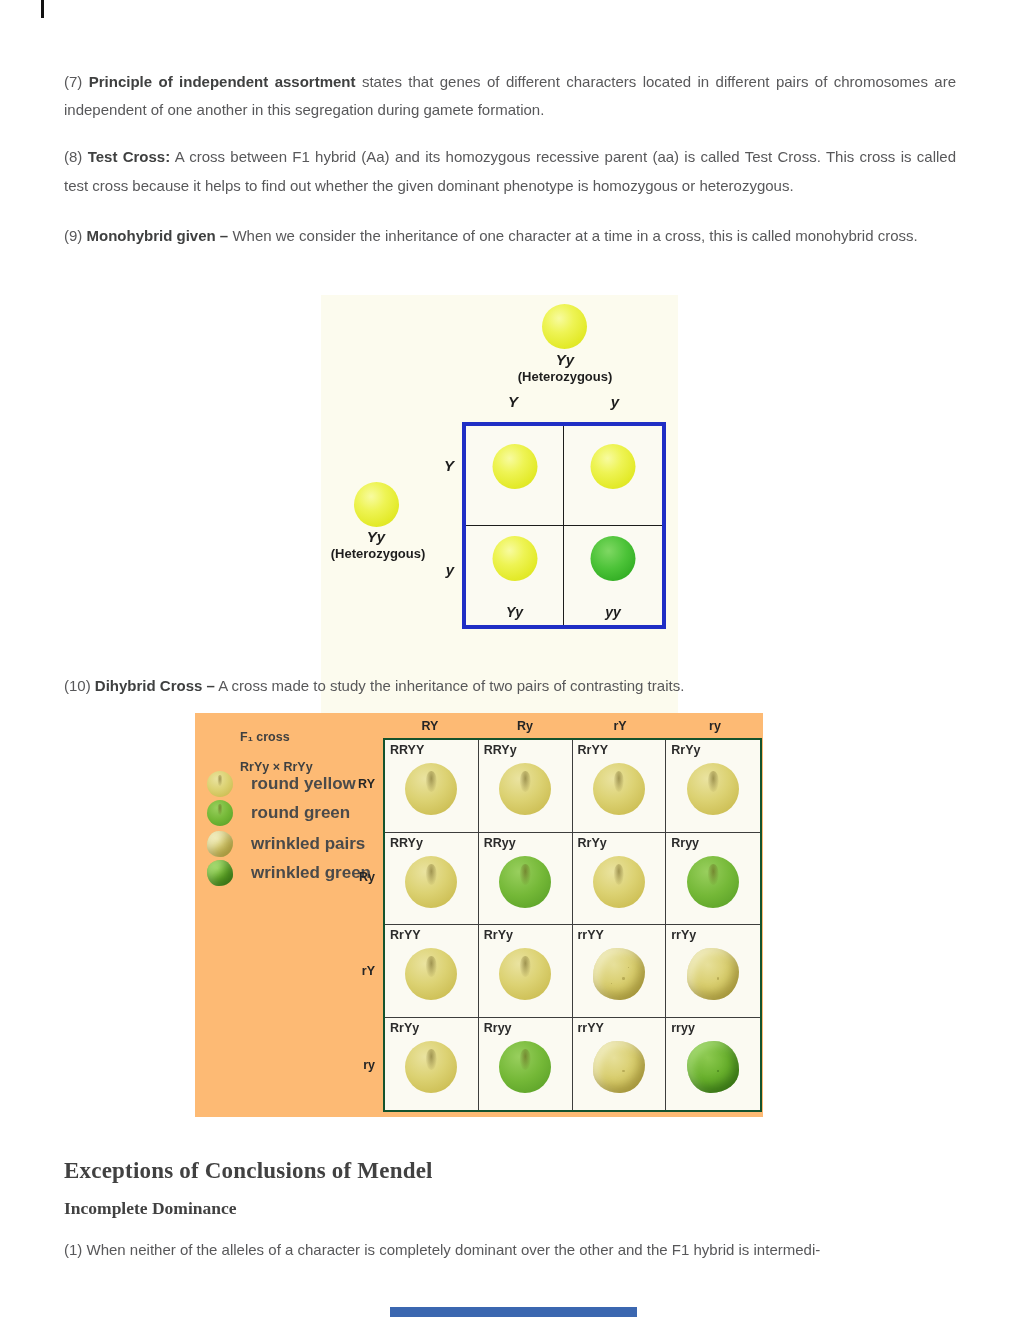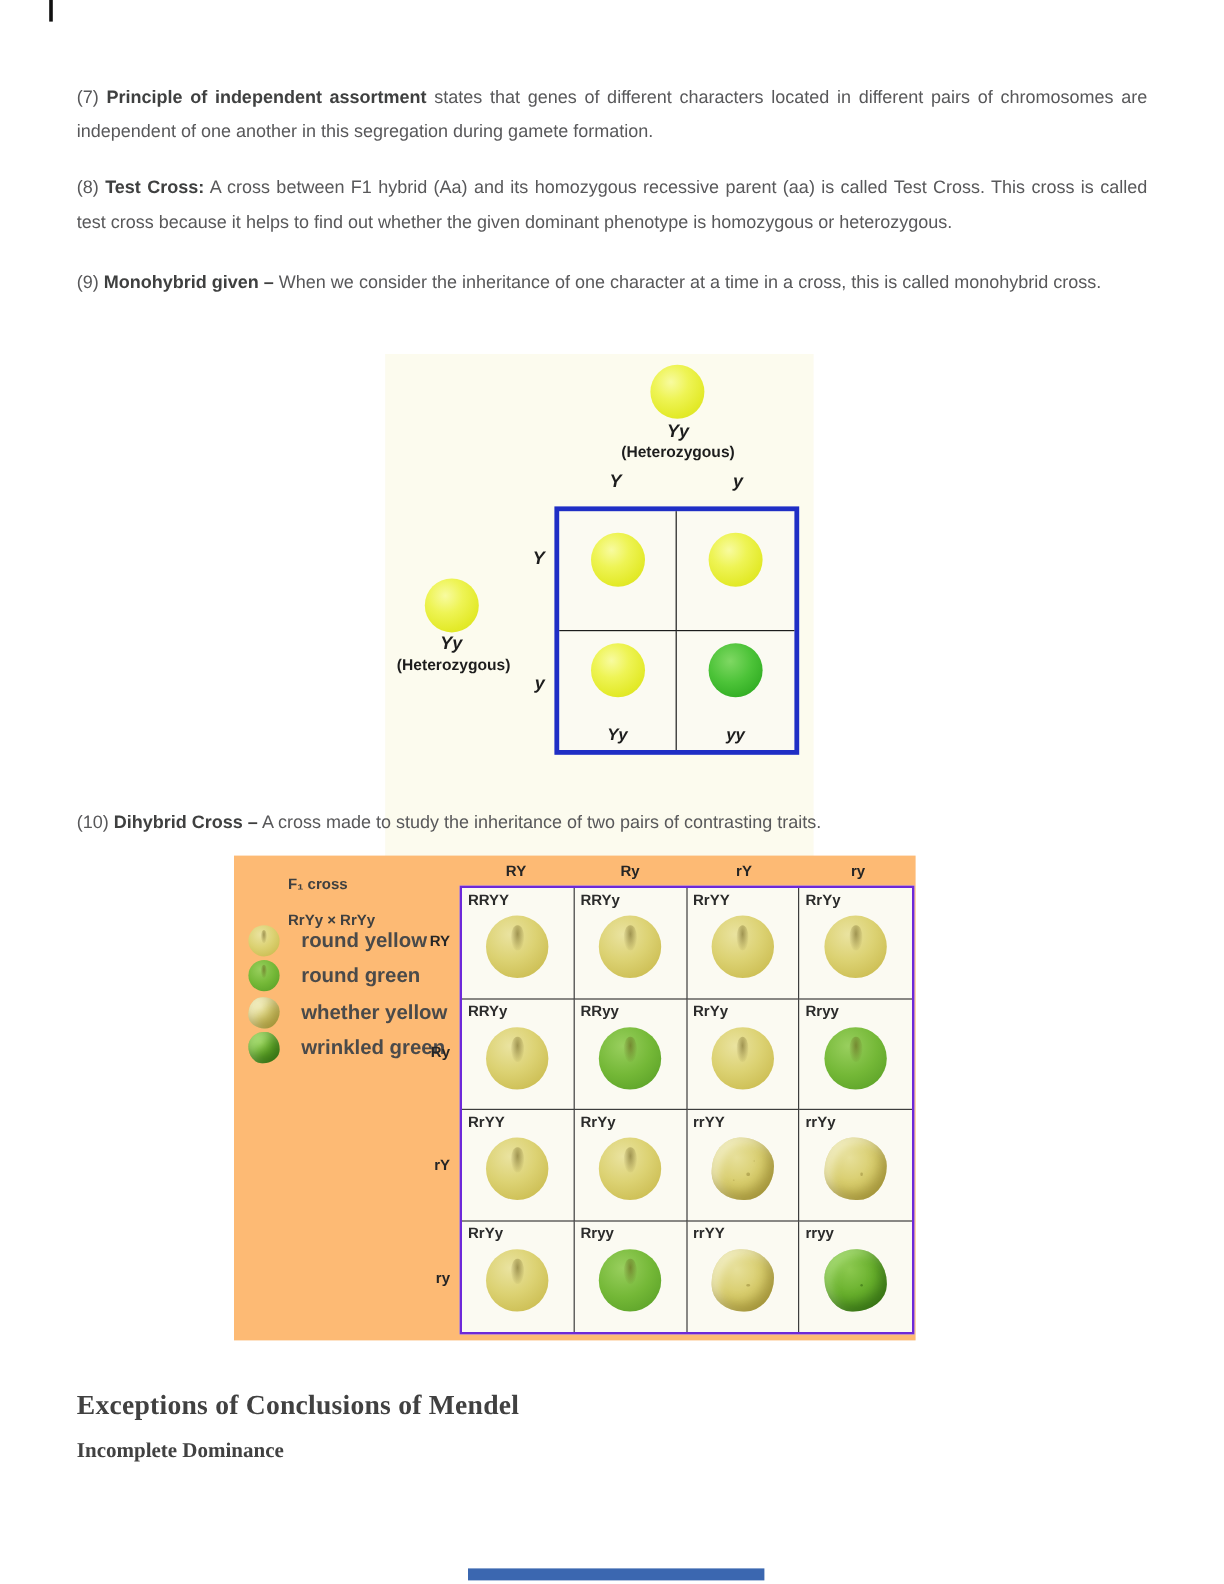--- a/index.html
+++ b/index.html
@@ -96,21 +96,21 @@
   .d-legend-item { position:absolute; left:12px; height:26px; display:flex; align-items:center; }
   .d-legend-item .pea { position:relative; width:26px; height:26px; flex:0 0 26px; }
   .d-legend-label { margin-left:18px; font-weight:bold; font-size:17px; color:#4a4a4a; white-space:nowrap; }
   .d-li0 { top:58px; } .d-li1 { top:87px; } .d-li2 { top:118px; } .d-li3 { top:147px; }
   .d-colhead { position:absolute; top:6px; width:50px; text-align:center; font-weight:bold; font-size:12.5px; color:#252525; }
   .d-ch0 { left:210px; } .d-ch1 { left:305px; } .d-ch2 { left:400px; } .d-ch3 { left:495px; }
   .d-rowhead { position:absolute; left:130px; width:50px; text-align:right; font-weight:bold; font-size:12.5px; color:#252525; }
   .d-rh0 { top:64px; } .d-rh1 { top:157px; } .d-rh2 { top:251px; } .d-rh3 { top:345px; }
   .d-grid {
     position:absolute; left:188px; top:25px; width:379px; height:374px;
-    border:2px solid #6d28d9; background:#fbfaf2;
+    border:2px solid #14532d; background:#fbfaf2;
     display:grid; grid-template-columns:repeat(4,1fr); grid-template-rows:repeat(4,1fr);
   }
   .d-cell { position:relative; border-right:1.5px solid #3d3d3d; border-bottom:1.5px solid #3d3d3d; }
   .d-cell:nth-child(4n)   { border-right:none; }
   .d-cell:nth-child(n+13) { border-bottom:none; }
   .d-geno { position:absolute; left:5px; top:3px; font-weight:bold; font-size:12.5px; color:#2b2b2b; }
   .d-cell .pea { left:50%; transform:translateX(-50%); top:23px; width:52px; height:52px; }
   
   .caret { position:absolute; left:41px; top:0; width:3px; height:18px; background:#111; }
   .hscroll { position:absolute; left:390px; top:1307px; width:247px; height:10px; background:#3b67b0; }
@@ -188,21 +188,21 @@
     <div class="d-legend-item d-li0">
       <div class="pea" data-pea="round-yellow"></div>
       <div class="d-legend-label">round yellow</div>
     </div>
     <div class="d-legend-item d-li1">
       <div class="pea" data-pea="round-green"></div>
       <div class="d-legend-label">round green</div>
     </div>
     <div class="d-legend-item d-li2">
       <div class="pea" data-pea="wrinkled-yellow"></div>
-      <div class="d-legend-label">whether yellow</div>
+      <div class="d-legend-label">wrinkled pairs</div>
     </div>
     <div class="d-legend-item d-li3">
       <div class="pea" data-pea="wrinkled-green"></div>
       <div class="d-legend-label">wrinkled green</div>
     </div>
 
     <div class="d-colhead d-ch0">RY</div>
     <div class="d-colhead d-ch1">Ry</div>
     <div class="d-colhead d-ch2">rY</div>
     <div class="d-colhead d-ch3">ry</div>
@@ -276,16 +276,20 @@
       <div class="d-cell">
         <div class="d-geno">rryy</div>
         <div class="pea" data-pea="wrinkled-green"></div>
       </div>
     </div>
   </div>
 
   <div class="h1">Exceptions of Conclusions of Mendel</div>
   <div class="h2">Incomplete Dominance</div>
 
+  <p class="para p11">
+    <span class="pnum">(1)</span>
+    <span>When neither of the alleles of a character is completely dominant over the other and the F1 hybrid is intermedi-</span>
+  </p>
 
   <div class="hscroll"></div>
 
 </div>
 
 </body></html>

